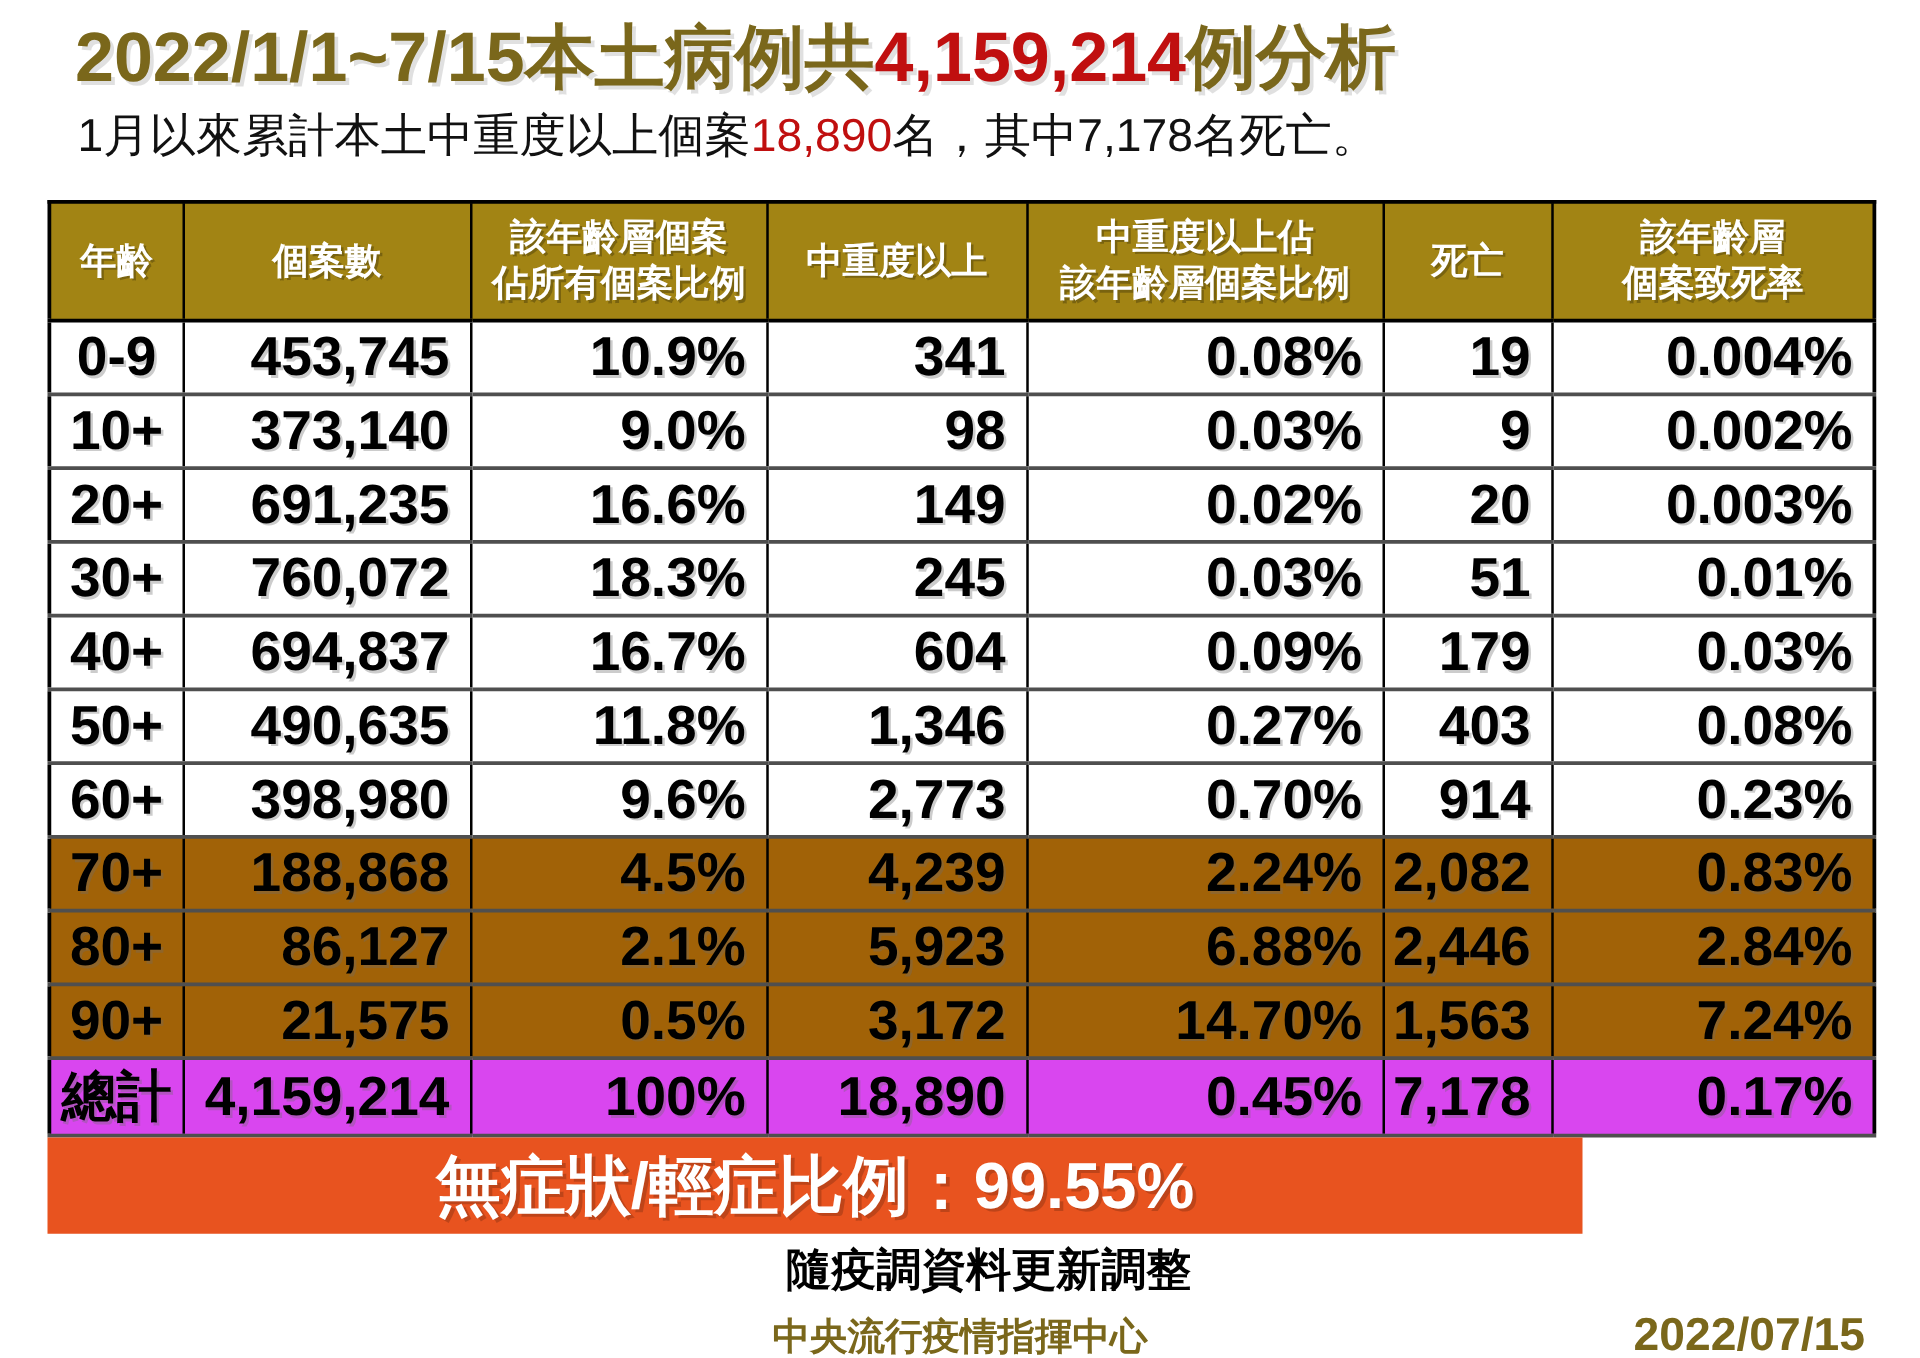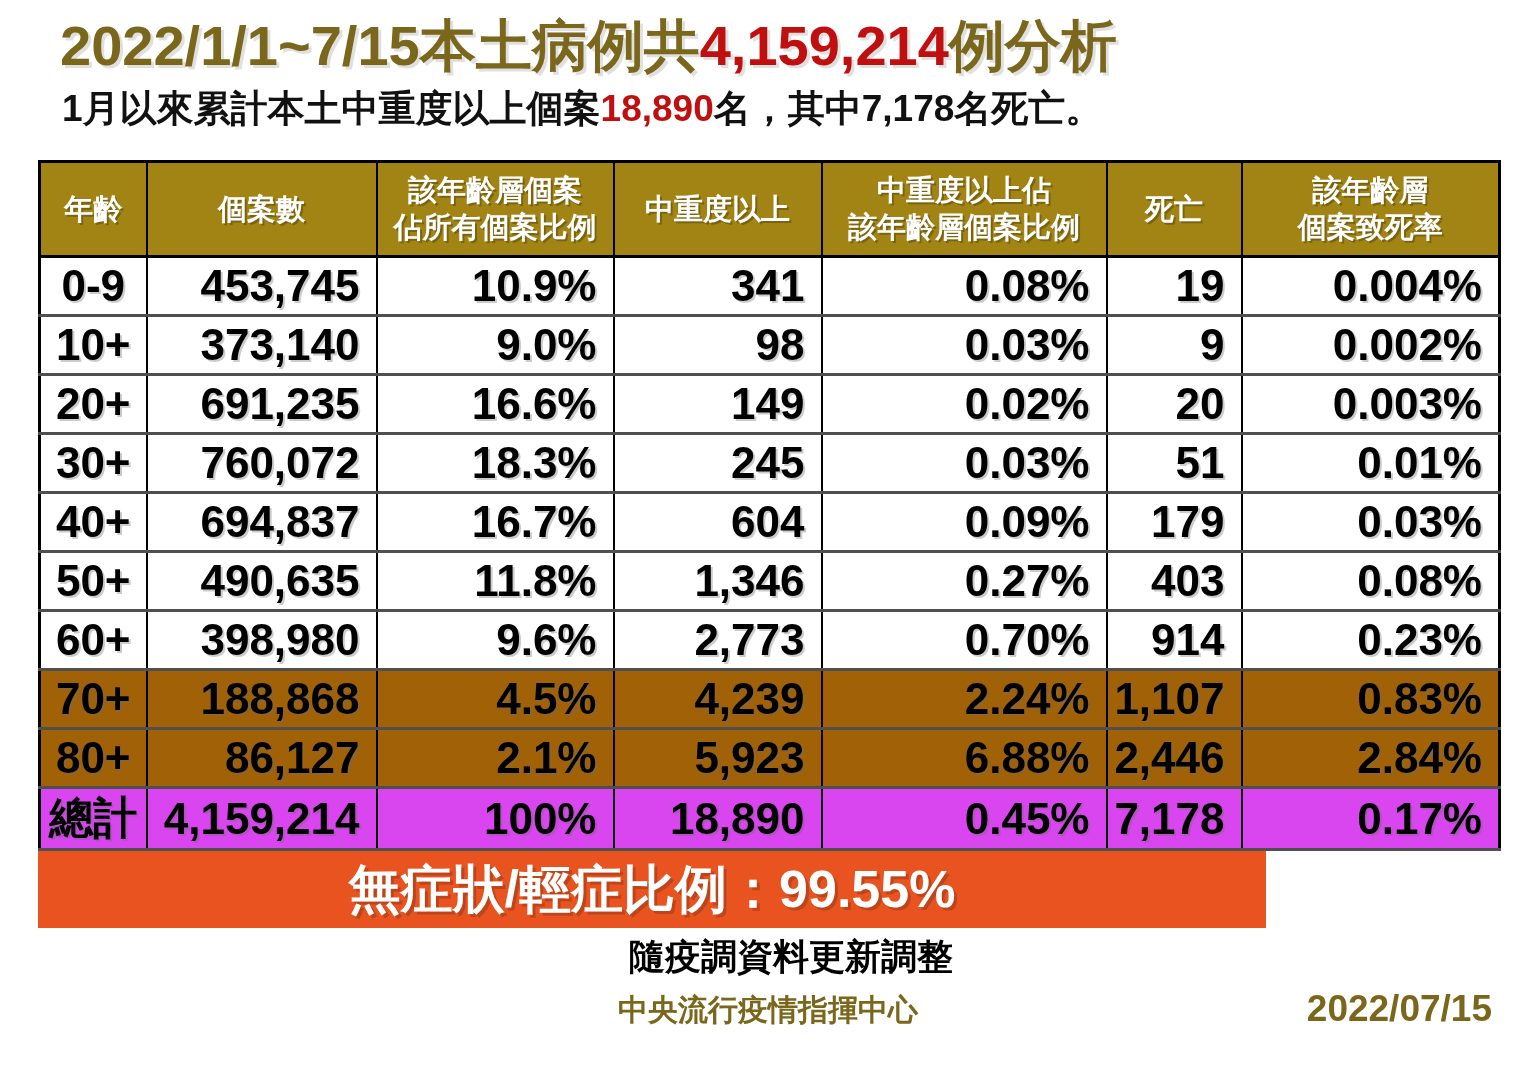--- a/index.html
+++ b/index.html
@@ -21,21 +21,21 @@
     font-weight: bold;
     color: #7a671b;
     line-height: 1.08;
     white-space: nowrap;
     text-shadow: 3px 3px 0 rgba(0,0,0,0.12);
   }
   .red { color: #c00f0f; }
   .subtitle {
     margin: 8px 0 0 62px;
     font-size: 37px;
-    font-weight: bold;
+    font-weight: normal;
     color: #111111;
     white-space: nowrap;
   }
   table.stats {
     border-collapse: collapse;
     table-layout: fixed;
     width: 1460px;
     margin: 26px 0 0 38px;
     border: 3px solid #000000;
   }
@@ -235,32 +235,41 @@
         <td class="num">0.70%</td>
         <td class="num">914</td>
         <td class="num">0.23%</td>
       </tr>
       <tr class="hl-yellow">
         <td class="age">70+</td>
         <td class="num">188,868</td>
         <td class="num">4.5%</td>
         <td class="num">4,239</td>
         <td class="num">2.24%</td>
-        <td class="num">1,107</td>
+        <td class="num">2,082</td>
         <td class="num">0.83%</td>
       </tr>
       <tr class="hl-yellow">
         <td class="age">80+</td>
         <td class="num">86,127</td>
         <td class="num">2.1%</td>
         <td class="num">5,923</td>
         <td class="num">6.88%</td>
         <td class="num">2,446</td>
         <td class="num">2.84%</td>
       </tr>
+      <tr class="hl-yellow">
+        <td class="age">90+</td>
+        <td class="num">21,575</td>
+        <td class="num">0.5%</td>
+        <td class="num">3,172</td>
+        <td class="num">14.70%</td>
+        <td class="num">1,563</td>
+        <td class="num">7.24%</td>
+      </tr>
       <tr class="hl-green">
         <td class="age">總計</td>
         <td class="num">4,159,214</td>
         <td class="num">100%</td>
         <td class="num">18,890</td>
         <td class="num">0.45%</td>
         <td class="num">7,178</td>
         <td class="num">0.17%</td>
       </tr>
     </tbody>

